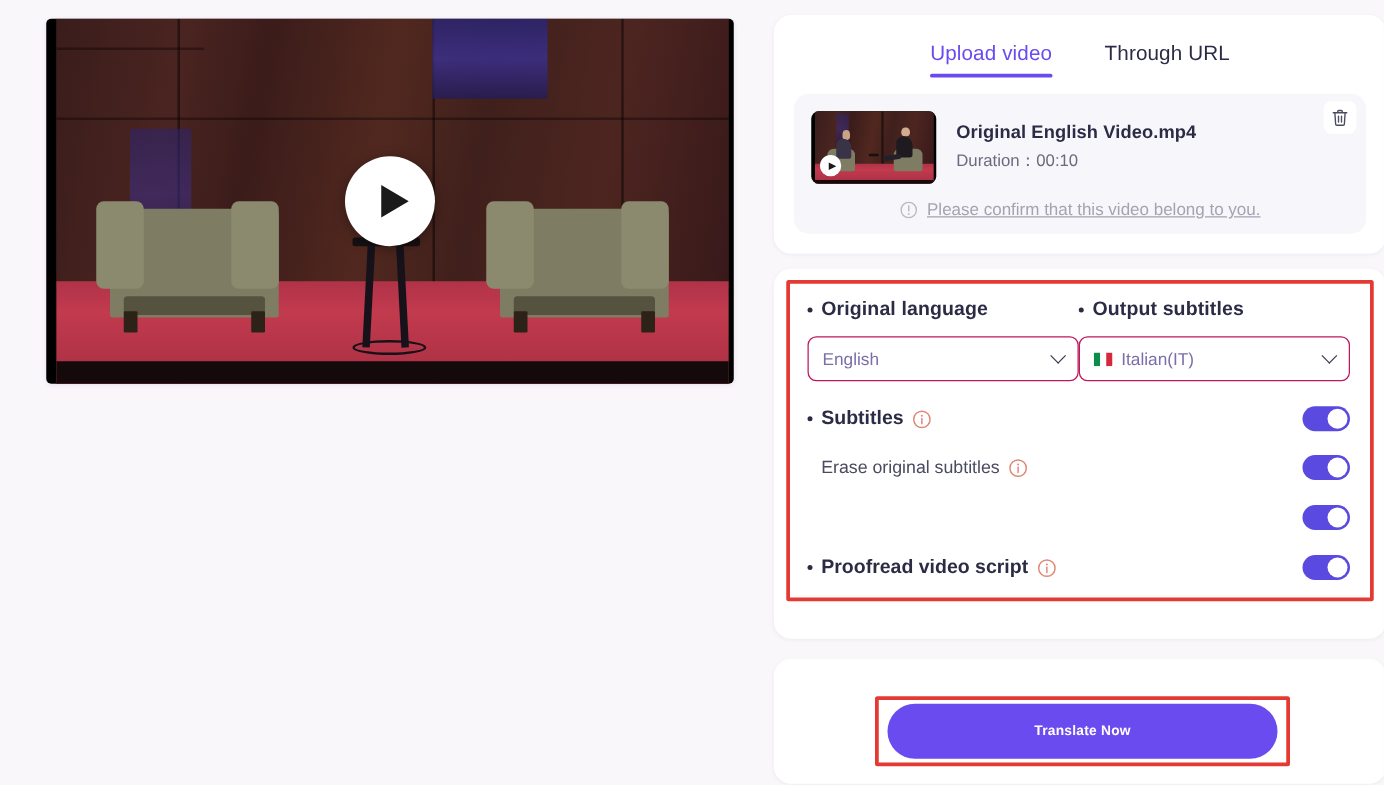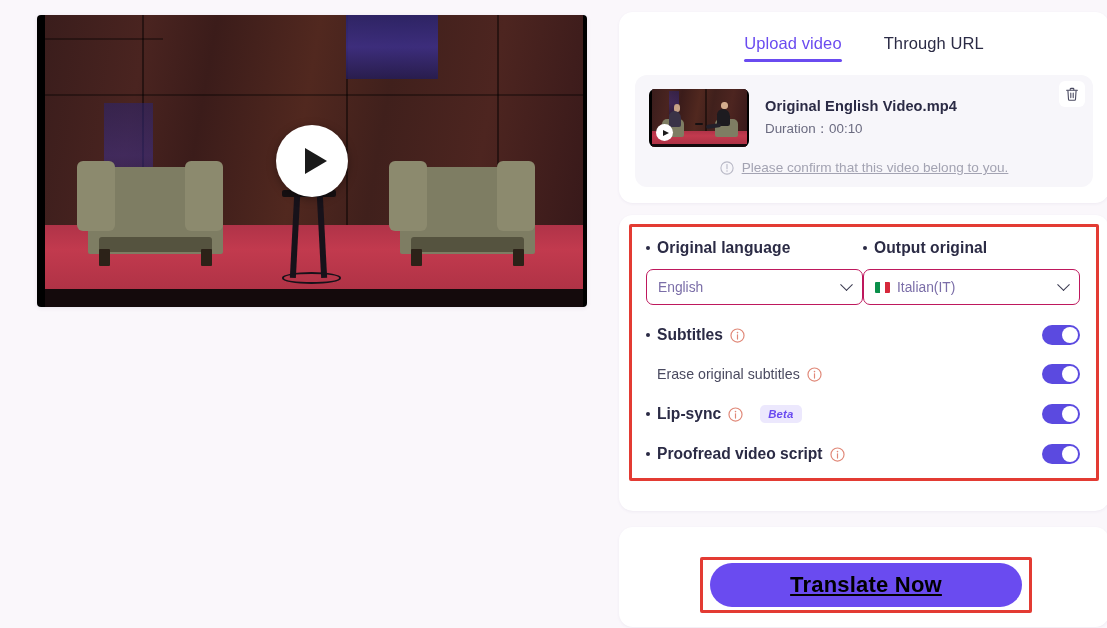--- a/index.html
+++ b/index.html
@@ -338,29 +338,28 @@
     border-radius: 2px;
     display: flex;
     align-items: center;
     justify-content: center;
   }
   .translate-btn {
     width: 312px;
     height: 44px;
     border-radius: 24px;
     background: #6a4bf0;
-    color: #000000;
-    font-size: 22px;
+    color: #ffffff;
+    font-size: 11px;
     font-weight: bold;
     display: flex;
     align-items: center;
     justify-content: center;
     cursor: pointer;
     letter-spacing: .2px;
-    text-decoration: underline;
   }
 
   .ico { flex: 0 0 auto; display: inline-flex; }
 </style>
 </head>
 <body>
 
 <div class="video-col">
   <div class="video-frame">
     <div class="stage">
@@ -497,21 +496,21 @@
           </div>
           <div class="select">
             <span class="val">English</span>
             <span class="chev"></span>
           </div>
         </div>
 
         <div class="lang-col">
           <div class="sec-label">
             <span class="bullet"></span>
-            <span>Output original</span>
+            <span>Output subtitles</span>
           </div>
           <div class="select">
             <span class="flag">
               <span style="background:#0a8f4a;"></span>
               <span style="background:#ffffff;"></span>
               <span style="background:#d6283b;"></span>
             </span>
             <span class="val">Italian(IT)</span>
             <span class="chev"></span>
           </div>
@@ -543,32 +542,20 @@
               <circle cx="7" cy="4.3" r=".75" fill="#e08878"></circle>
               <path d="M7 6.3v4" stroke="#e08878" stroke-width="1.1" stroke-linecap="round"></path>
             </svg>
           </span>
         </div>
         <div class="spacer"></div>
         <div class="toggle"></div>
       </div>
 
       <div class="opt-row">
-        <div class="opt-label">
-          <span class="bullet"></span>
-          <span>Lip-sync</span>
-          <span class="ico">
-            <svg width="15" height="15" viewBox="0 0 14 14">
-              <circle cx="7" cy="7" r="6.1" fill="none" stroke="#e08878" stroke-width="1.1"></circle>
-              <circle cx="7" cy="4.3" r=".75" fill="#e08878"></circle>
-              <path d="M7 6.3v4" stroke="#e08878" stroke-width="1.1" stroke-linecap="round"></path>
-            </svg>
-          </span>
-          <span class="badge-beta">Beta</span>
-        </div>
         <div class="spacer"></div>
         <div class="toggle"></div>
       </div>
 
       <div class="opt-row">
         <div class="opt-label">
           <span class="bullet"></span>
           <span>Proofread video script</span>
           <span class="ico">
             <svg width="15" height="15" viewBox="0 0 14 14">

